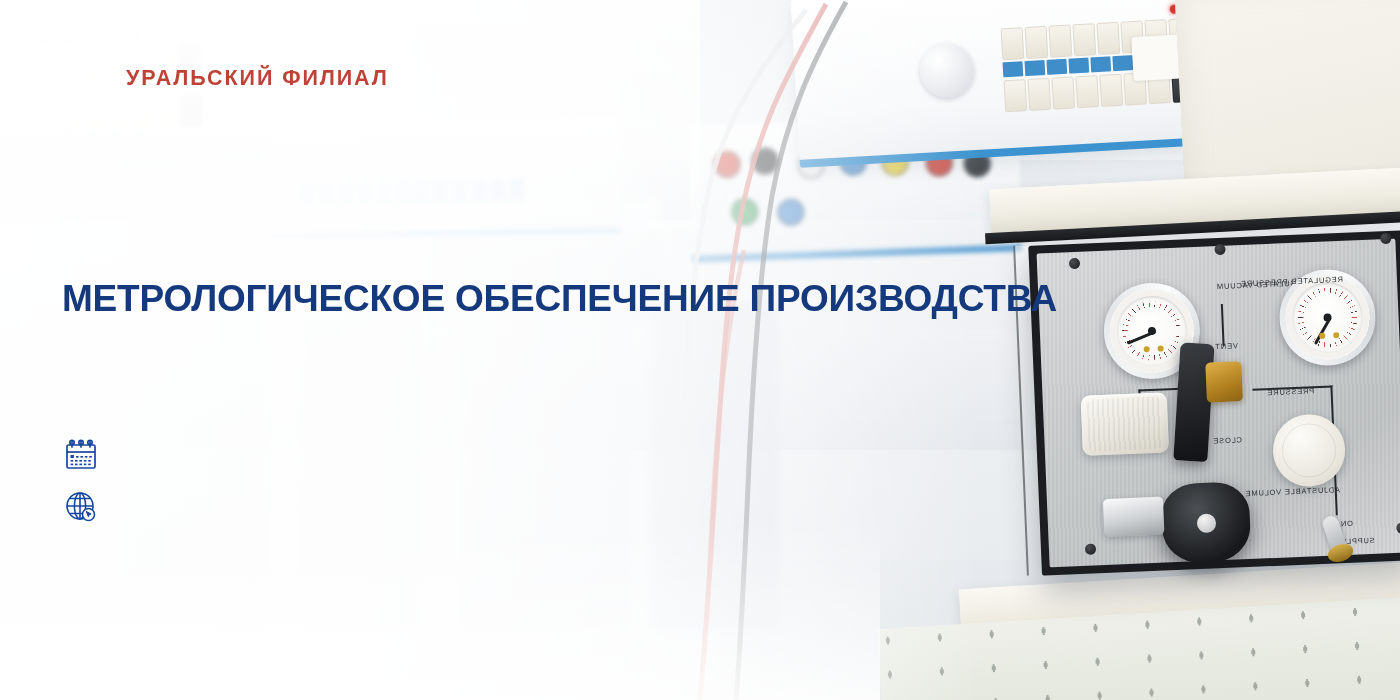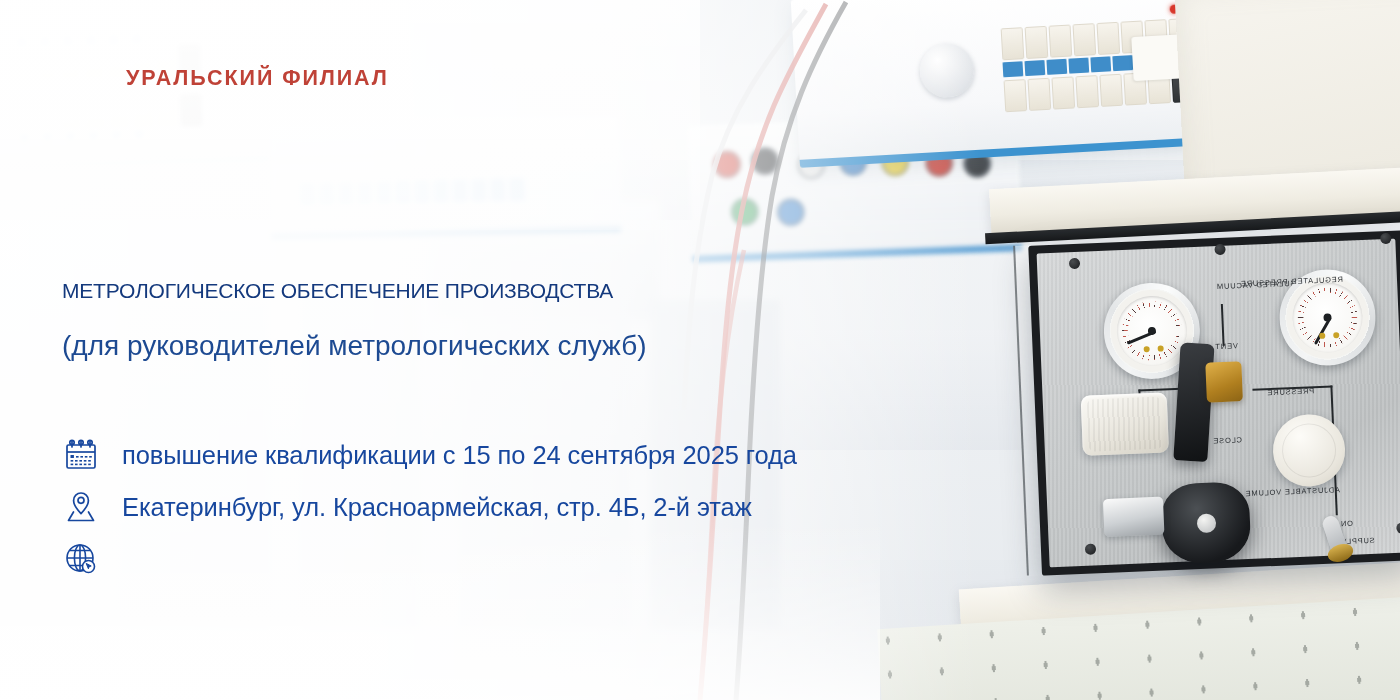--- a/index.html
+++ b/index.html
@@ -300,21 +300,21 @@
   .bar1{left:14px;top:1px;width:54px;background:#9aaed8;}
   .bar2{left:7px;top:16px;width:61px;background:#6d85bf;}
   .bar3{left:0px;top:31px;width:68px;background:#163e86;}
   .logo-word{
     color:#163e86;font-weight:bold;font-size:54px;letter-spacing:-.5px;
     line-height:.82;font-family:"Liberation Serif",serif;white-space:nowrap;
   }
 
   .title{
     position:absolute;left:62px;top:280px;width:980px;
-    color:#14397d;font-weight:normal;font-size:21px;letter-spacing:-.2px;
+    color:#14397d;font-weight:bold;font-size:37px;letter-spacing:-.2px;
     line-height:1.05;white-space:nowrap;
     font-family:"Liberation Sans",sans-serif;
   }
   .subtitle{
     position:absolute;left:62px;top:330px;width:980px;
     color:#1d4a92;font-size:28px;line-height:1.15;white-space:nowrap;
     font-family:"Liberation Sans",sans-serif;
   }
 
   .info{position:absolute;left:62px;top:432px;}
@@ -529,21 +529,20 @@
     <div class="wash-bottom"></div>
   </div>
 
   <div class="content">
 
     <div class="logo">
       <div class="logo-top">УРАЛЬСКИЙ ФИЛИАЛ</div>
     </div>
 
     <div class="title">МЕТРОЛОГИЧЕСКОЕ ОБЕСПЕЧЕНИЕ ПРОИЗВОДСТВА</div>
-    <div class="subtitle">(для руководителей метрологических служб)</div>
 
     <div class="info">
 
       <div class="info-row">
         <span class="info-ico">
           <svg width="34" height="34" viewBox="0 0 34 34" fill="none" stroke="#17479e" stroke-width="1.7">
             <rect x="3" y="7" width="28" height="23" rx="1.5"></rect>
             <line x1="3" y1="14" x2="31" y2="14"></line>
             <path d="M8 3v6M17 3v6M26 3v6" stroke-linecap="round"></path>
             <circle cx="8" cy="4.5" r="2.2"></circle>
@@ -561,34 +560,23 @@
                 <rect x="19.8" y="22" width="2.6" height="1.6"></rect>
               <rect x="24.2" y="22" width="2.6" height="1.6"></rect>
               <rect x="6.6" y="25.6" width="2.6" height="1.6"></rect>
                 <rect x="11" y="25.6" width="2.6" height="1.6"></rect>
               <rect x="15.4" y="25.6" width="2.6" height="1.6"></rect>
                 <rect x="19.8" y="25.6" width="2.6" height="1.6"></rect>
               <rect x="24.2" y="25.6" width="2.6" height="1.6"></rect>
             </g>
           </svg>
         </span>
-        <span class="info-txt">повышение квалификации с 15 по 24 сентября 2025 года</span>
-      </div>
-
-
-      <div class="info-row">
-        <span class="info-ico">
-          <svg width="34" height="34" viewBox="0 0 34 34" fill="none" stroke="#17479e" stroke-width="1.7">
-            <path d="M17 3c-4.1 0-7.4 3.3-7.4 7.4 0 5.4 7.4 13.2 7.4 13.2s7.4-7.8 7.4-13.2C24.4 6.3 21.1 3 17 3z" stroke-linejoin="round"></path>
-            <circle cx="17" cy="10.3" r="3"></circle>
-            <path d="M9.5 22 4.5 30.5h25L24.5 22" stroke-linejoin="round" stroke-linecap="round"></path>
-          </svg>
-        </span>
-        <span class="info-txt">Екатеринбург, ул. Красноармейская, стр. 4Б, 2-й этаж</span>
-      </div>
+      </div>
+
+
 
       <div class="info-row url">
         <span class="info-ico">
           <svg width="34" height="34" viewBox="0 0 34 34" fill="none" stroke="#17479e" stroke-width="1.6">
             <circle cx="16" cy="16" r="13"></circle>
             <ellipse cx="16" cy="16" rx="5.6" ry="13"></ellipse>
             <path d="M3 16h26M5.5 8.5h21M5.5 23.5h21"></path>
             <path d="M16 3v26"></path>
             <circle cx="24.5" cy="24.5" r="6" fill="#ffffff" stroke="#17479e"></circle>
             <path d="M22.2 21.4l5 2.6-2.1.7-.7 2.1z" fill="#17479e" stroke="#17479e" stroke-width="1" stroke-linejoin="round"></path>

